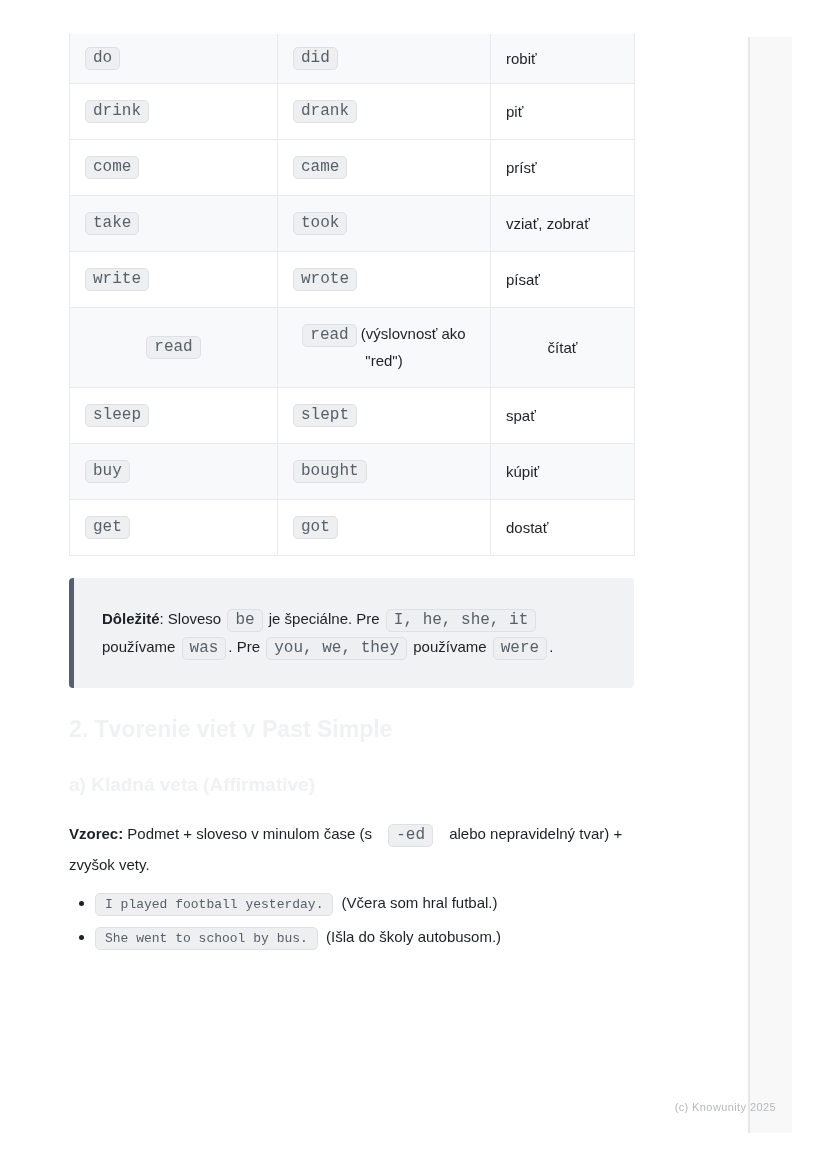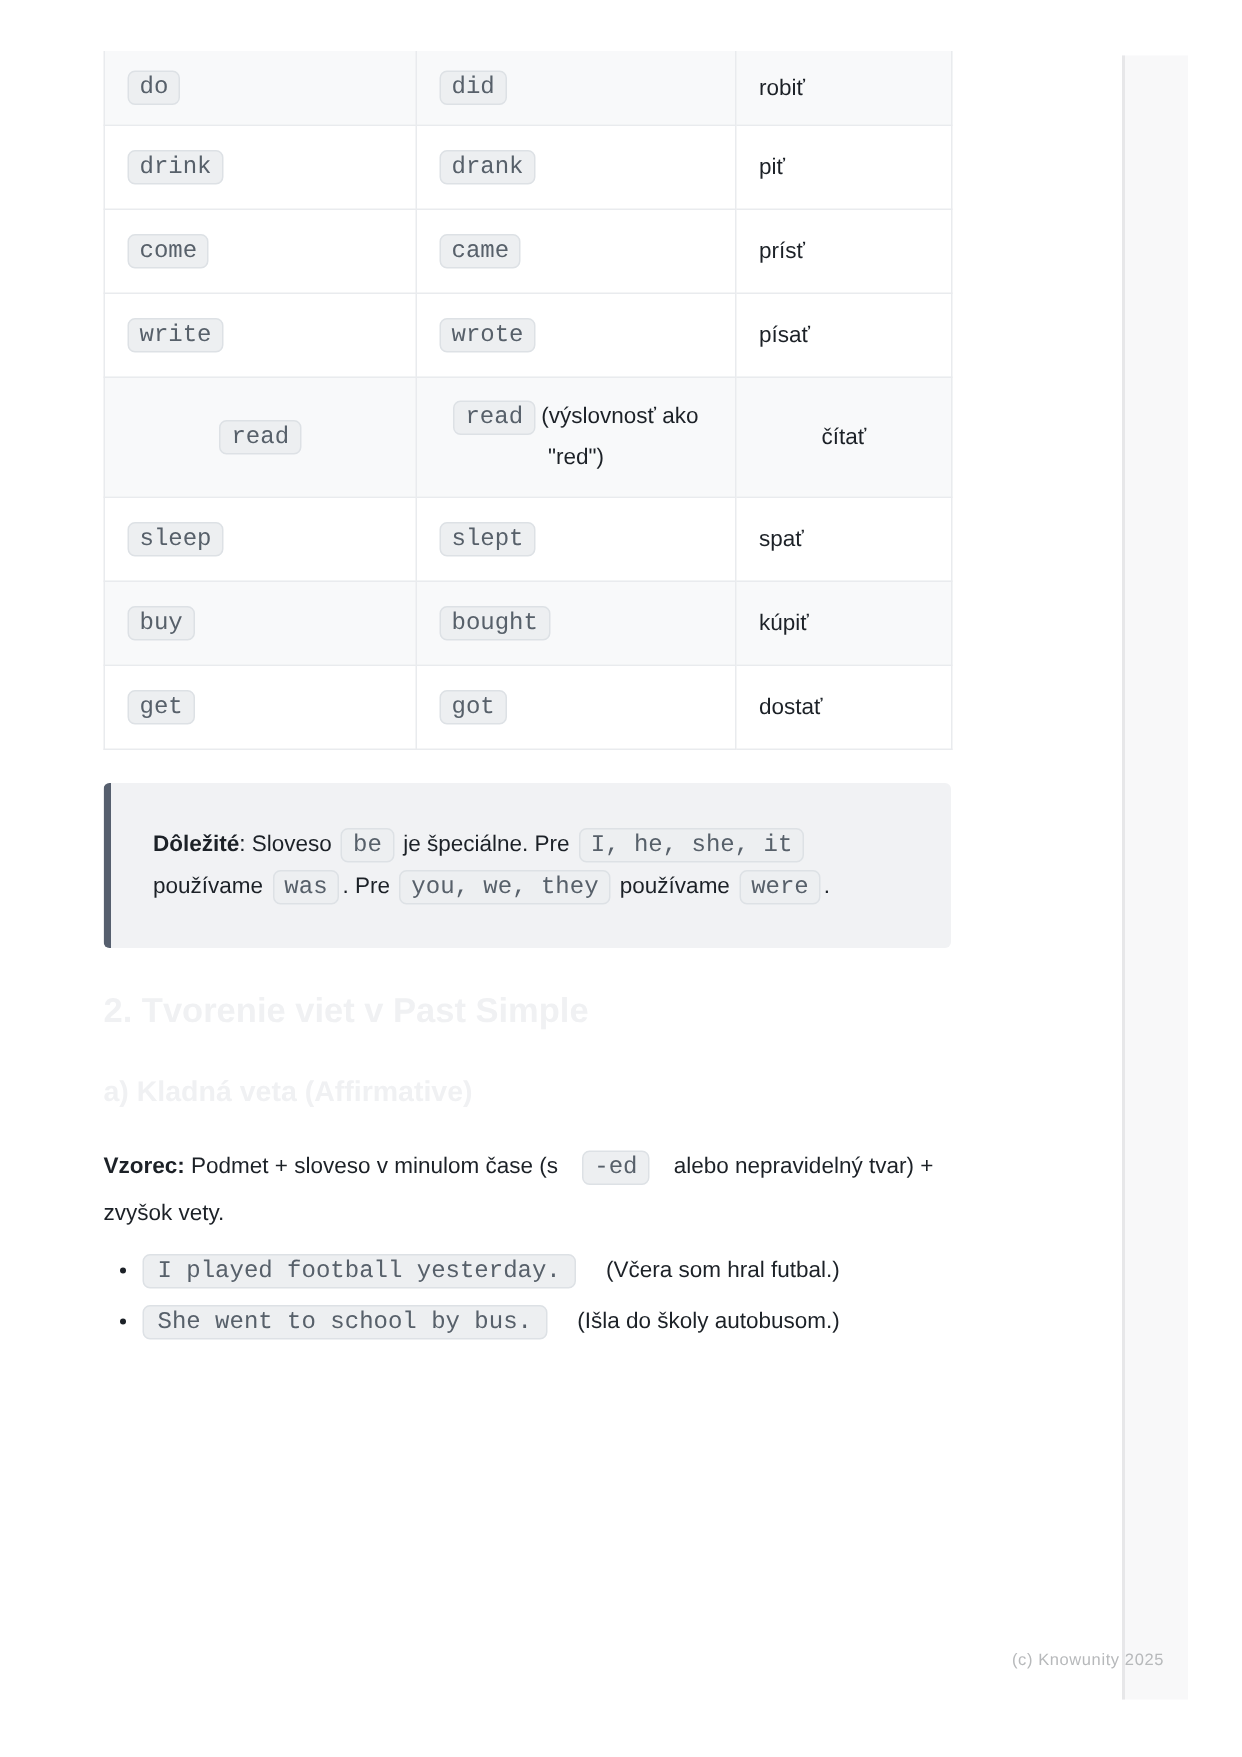--- a/index.html
+++ b/index.html
@@ -65,21 +65,21 @@
   h2.faint{margin:28px 0 0;font-size:23px;line-height:26px;font-weight:bold;color:var(--faint-heading);}
   h3.faint{margin:32px 0 0;font-size:19px;line-height:22px;font-weight:bold;color:var(--faint-heading);}
 
   
   p.formula{margin:22px 0 0;font-size:15px;line-height:31px;color:var(--text);}
   p.formula code.badge{margin:0 12px;}
 
   
   ul.examples{margin:6px 0 0;padding:0 0 0 26px;list-style:disc;}
   ul.examples li{font-size:15px;line-height:34px;color:var(--text);}
-  ul.examples code.badge{font-size:16px;padding:3px 9px;margin-right:16px;}
+  ul.examples code.badge{font-size:13px;padding:3px 9px;margin-right:4px;}
 
   .rich strong{font-weight:bold;}
 
   
   .edge-strip{
     position:absolute;left:748px;top:37px;width:42px;height:1096px;
     background:var(--edge-fill);
     border-left:2px solid var(--edge-line);
     z-index:1;
   }
@@ -112,20 +112,25 @@
         </tr>
         <tr>
           <td><code class="badge">drink</code></td>
           <td class="past-cell"><code class="badge">drank</code></td>
           <td><span>piť</span></td>
         </tr>
         <tr>
           <td><code class="badge">come</code></td>
           <td class="past-cell"><code class="badge">came</code></td>
           <td><span>prísť</span></td>
+        </tr>
+        <tr class="alt">
+          <td><code class="badge">take</code></td>
+          <td class="past-cell"><code class="badge">took</code></td>
+          <td><span>vziať, zobrať</span></td>
         </tr>
         <tr>
           <td><code class="badge">write</code></td>
           <td class="past-cell"><code class="badge">wrote</code></td>
           <td><span>písať</span></td>
         </tr>
         <tr class="alt tall">
           <td><code class="badge">read</code></td>
           <td class="past-cell"><code class="badge">read</code><span> (výslovnosť ako "red")</span></td>
           <td><span>čítať</span></td>

